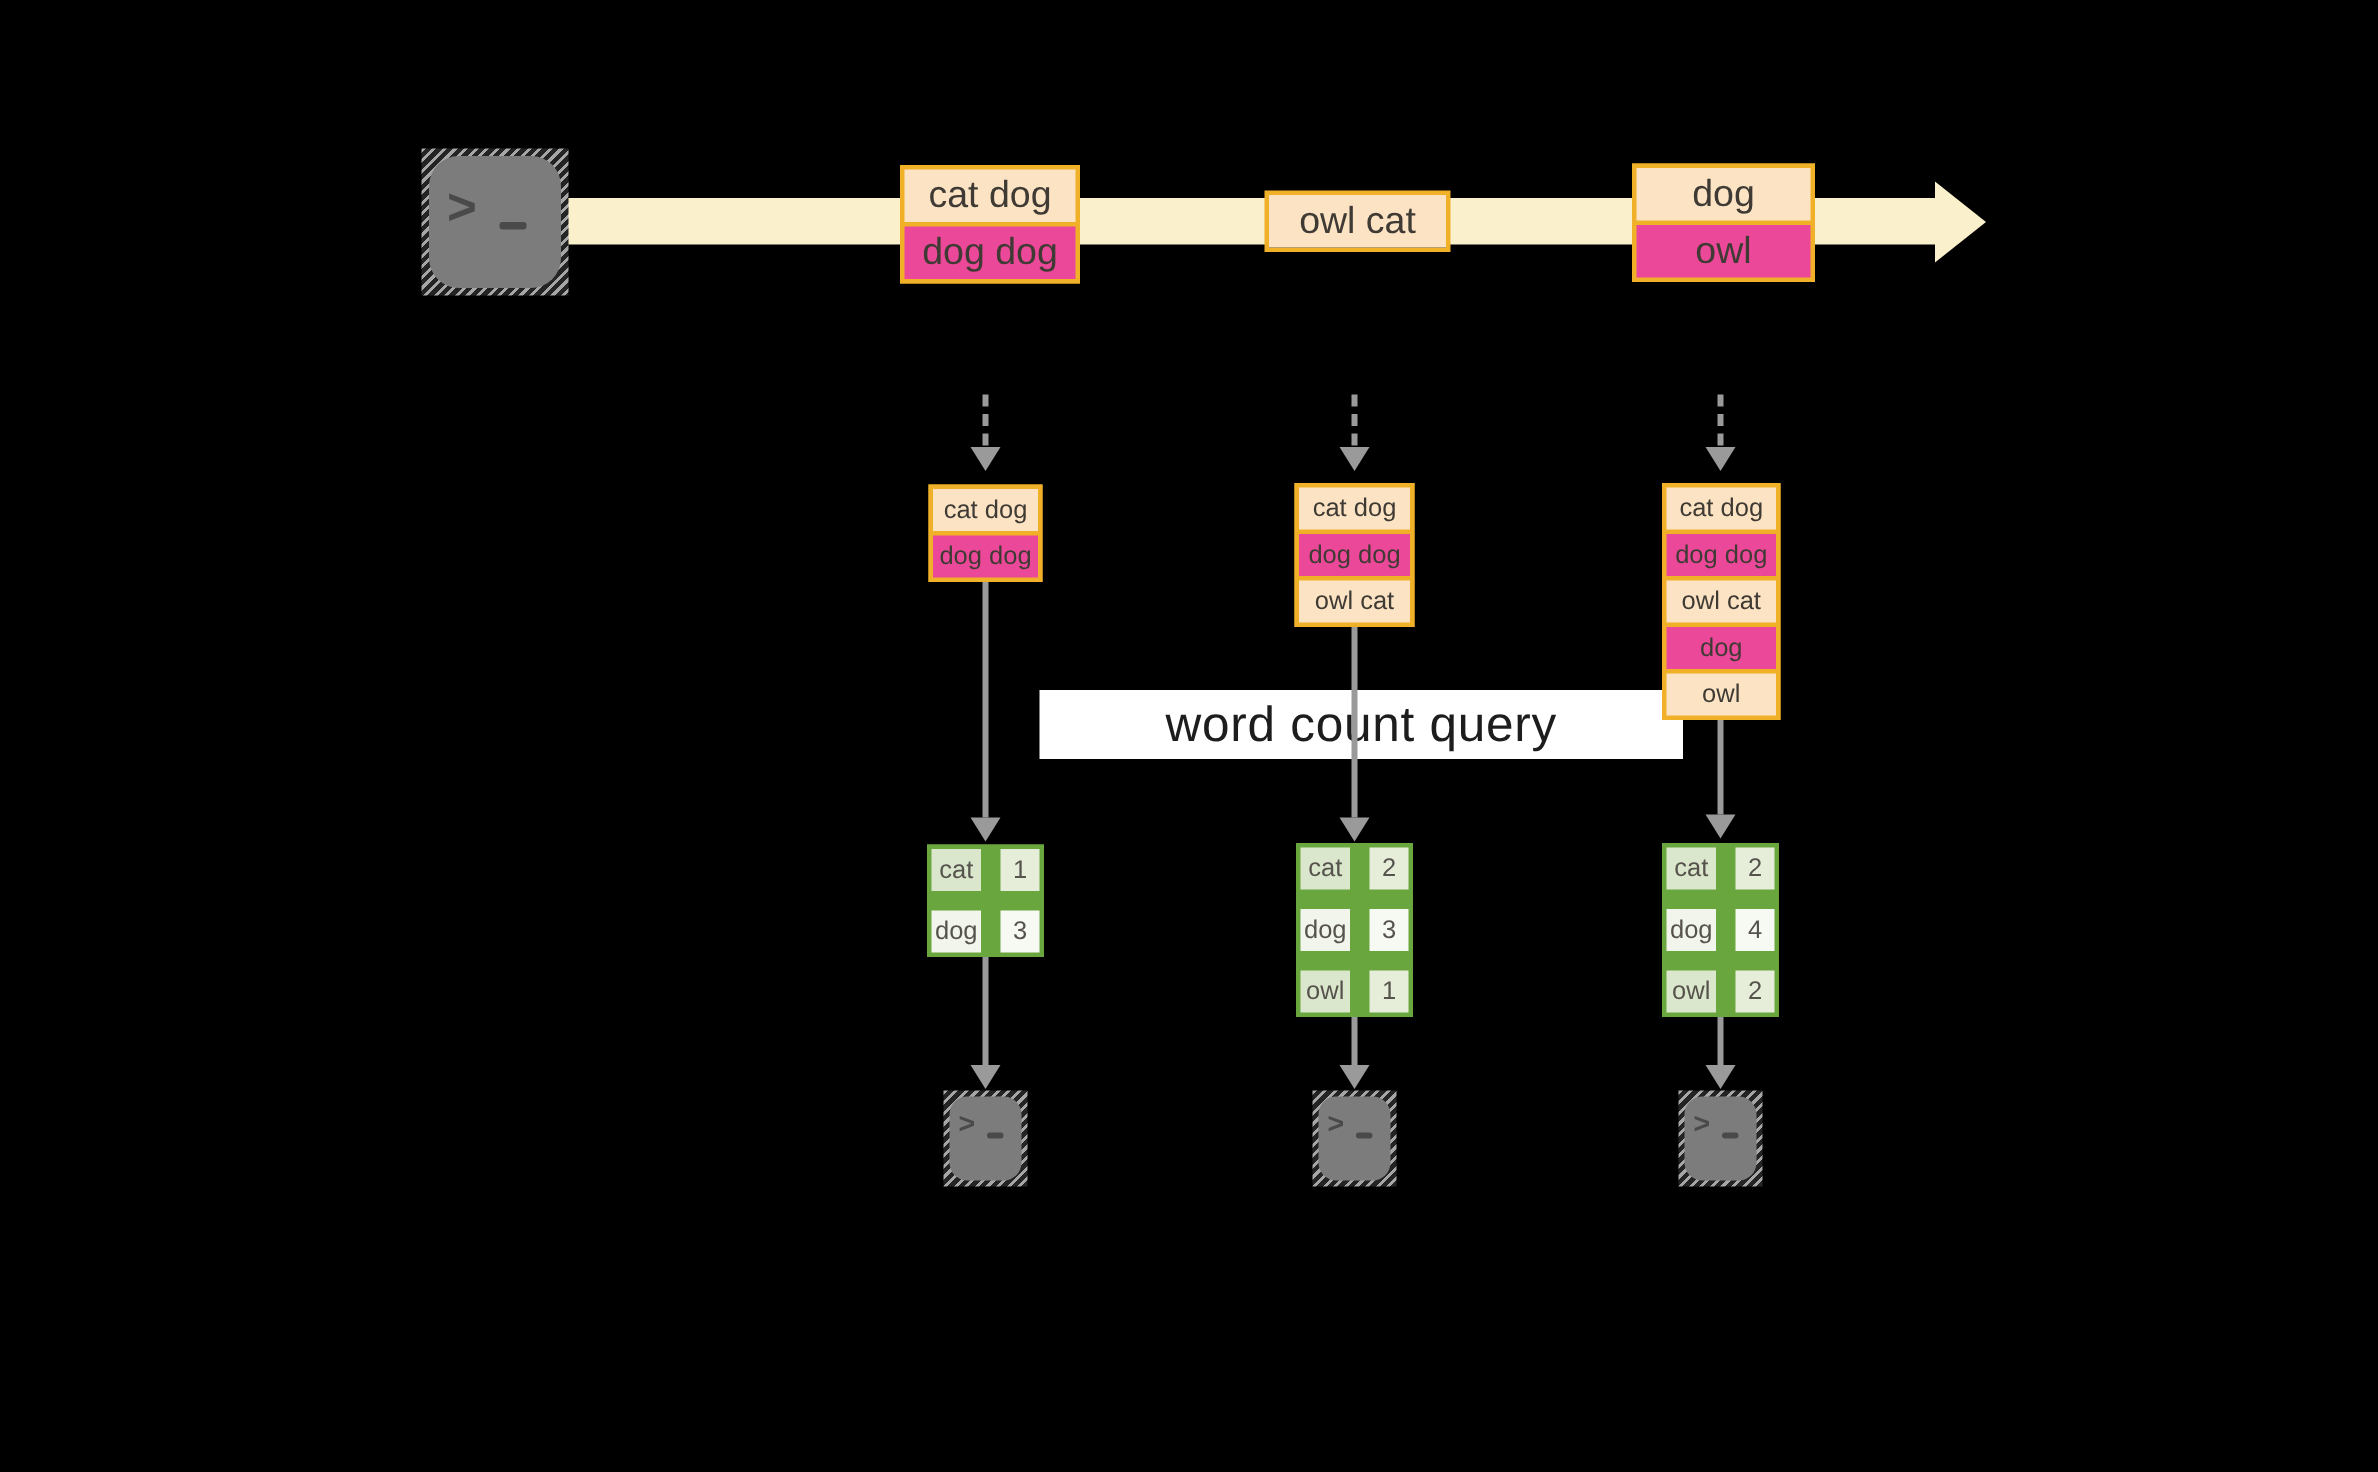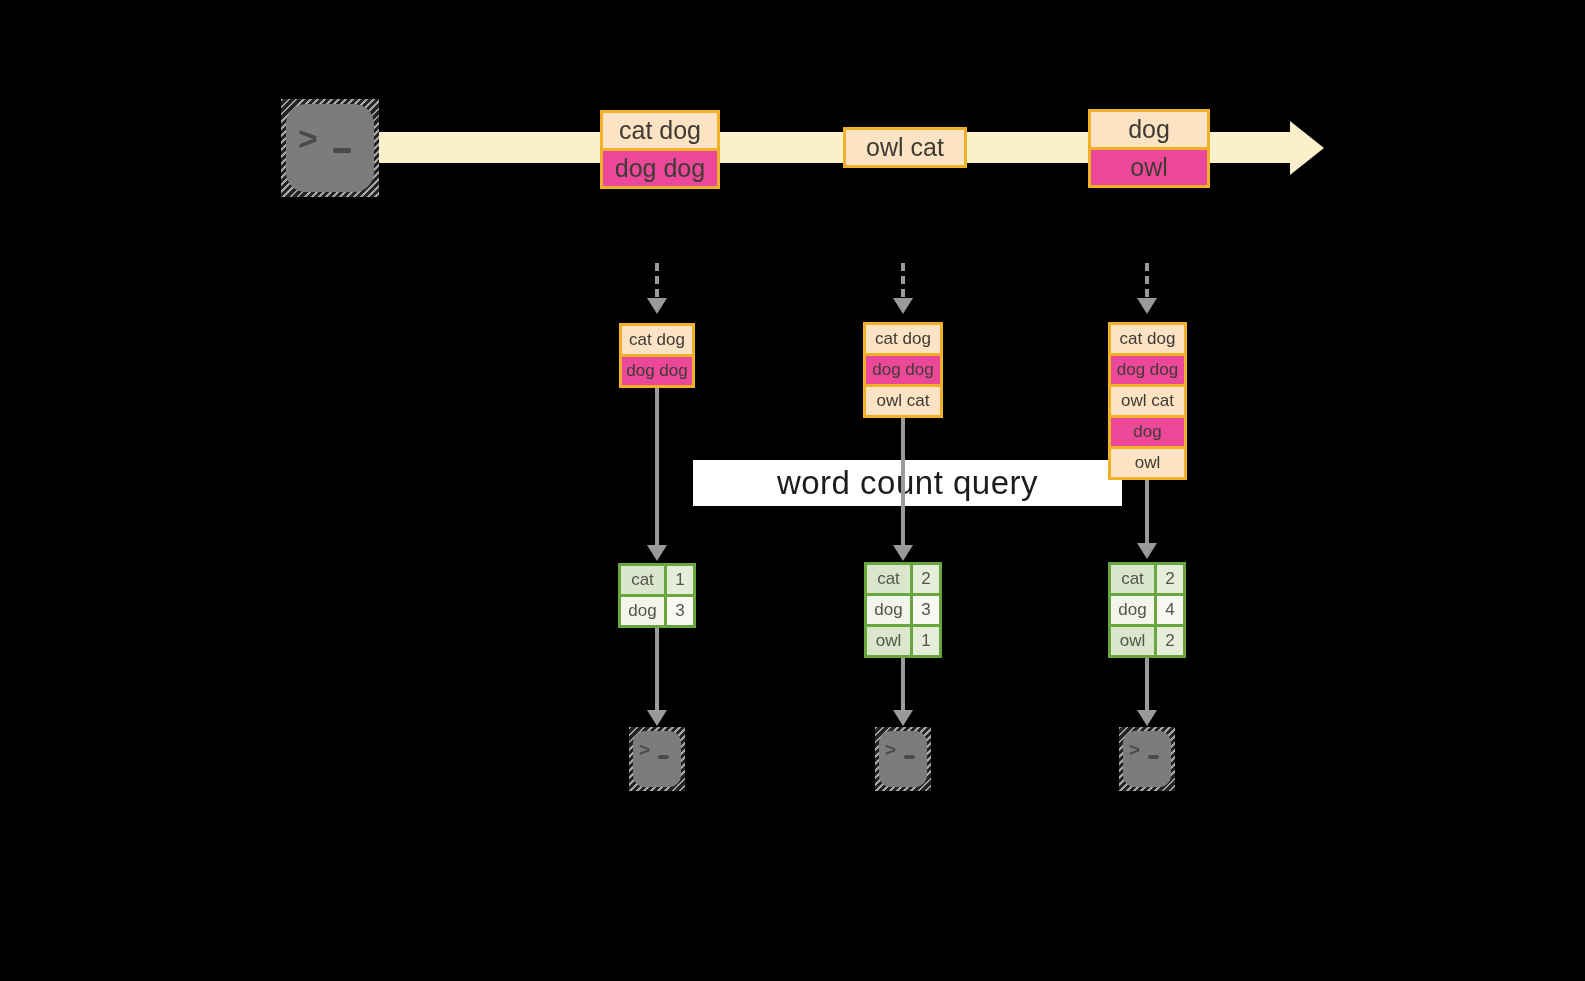--- a/index.html
+++ b/index.html
@@ -25,21 +25,21 @@
   .obox .cell{display:flex;align-items:center;justify-content:center;color:#3f3b34;}
   .msg{z-index:2;}
   .msg .cell{height:35px;font-size:25px;}
   .stack{z-index:6;}
   .stack .cell{height:28px;font-size:17px;}
   .peach{background:#fbe3c4;}
   .cream{background:#ec4899;}
 
   
   .gtable{position:absolute;z-index:6;box-sizing:border-box;background:#6aa63e;
-          border:3px solid #6aa63e;display:grid;grid-template-columns:1fr 26px;gap:3px;}
+          border:3px solid #6aa63e;display:grid;grid-template-columns:1fr 26px;gap:13px;}
   .gtable .c{height:28px;display:flex;align-items:center;justify-content:center;
              font-size:17px;color:#56534d;}
   .gd{background:#dbe7cc}.gdn{background:#e6eeda}
   .gl{background:#f1f5eb}.gln{background:#f7f9f3}
 
   
   .vline{position:absolute;z-index:5;width:4px;background:#9a9a9a;}
   .dline{position:absolute;z-index:5;width:0;border-left:4px dashed #9a9a9a;}
   .head{position:absolute;z-index:5;width:0;height:0;
         border-left:10px solid transparent;border-right:10px solid transparent;

